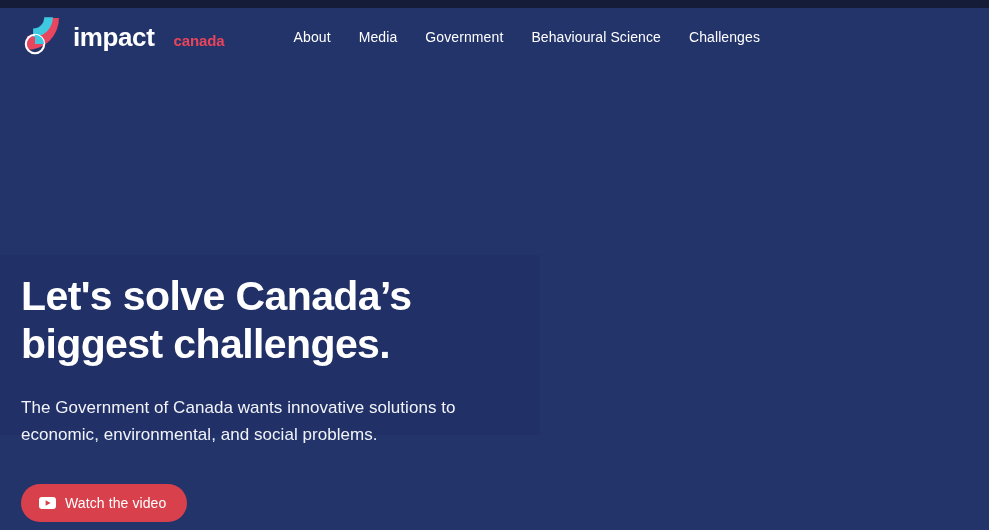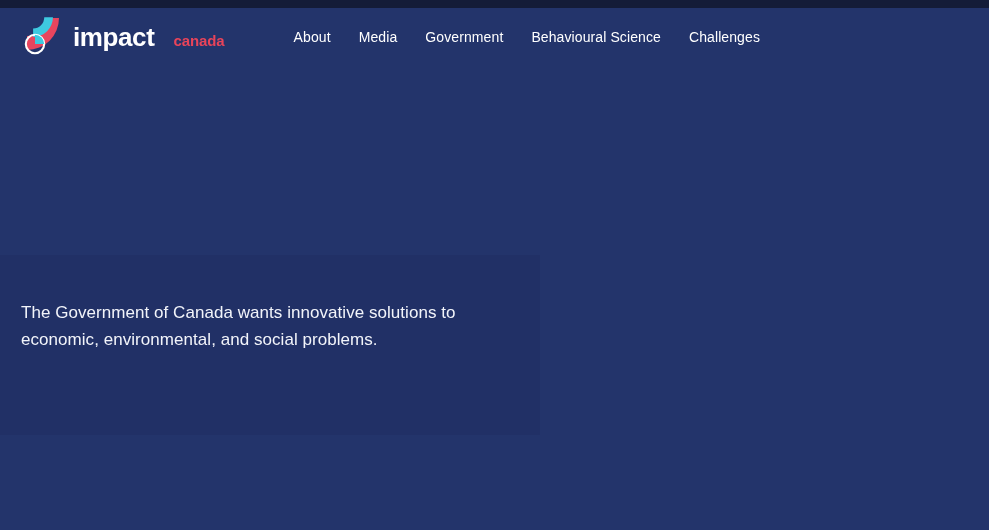--- a/index.html
+++ b/index.html
@@ -198,18 +198,26 @@
       <a class="nav-item" href="#">Behavioural Science</a>
       <a class="nav-item" href="#">Challenges</a>
     </nav>
 
   </div>
 
   <div class="hero">
     <div class="hero-veil"></div>
 
     <div class="hero-content">
+      <h1 class="hero-title">Let's solve Canada’s biggest challenges.</h1>
       <p class="hero-sub">The Government of Canada wants innovative solutions to economic, environmental, and social problems.</p>
 
+      <button class="hero-cta">
+        <svg class="yt-icon" viewBox="0 0 17 12">
+          <rect x="0" y="0" width="17" height="12" rx="3" ry="3" fill="#ffffff"></rect>
+          <path d="M6.6 3.2 L11.6 6 L6.6 8.8 Z" fill="#d8404c"></path>
+        </svg>
+        <span class="cta-label">Watch the video</span>
+      </button>
     </div>
   </div>
 
 </div>
 
 </body></html>

